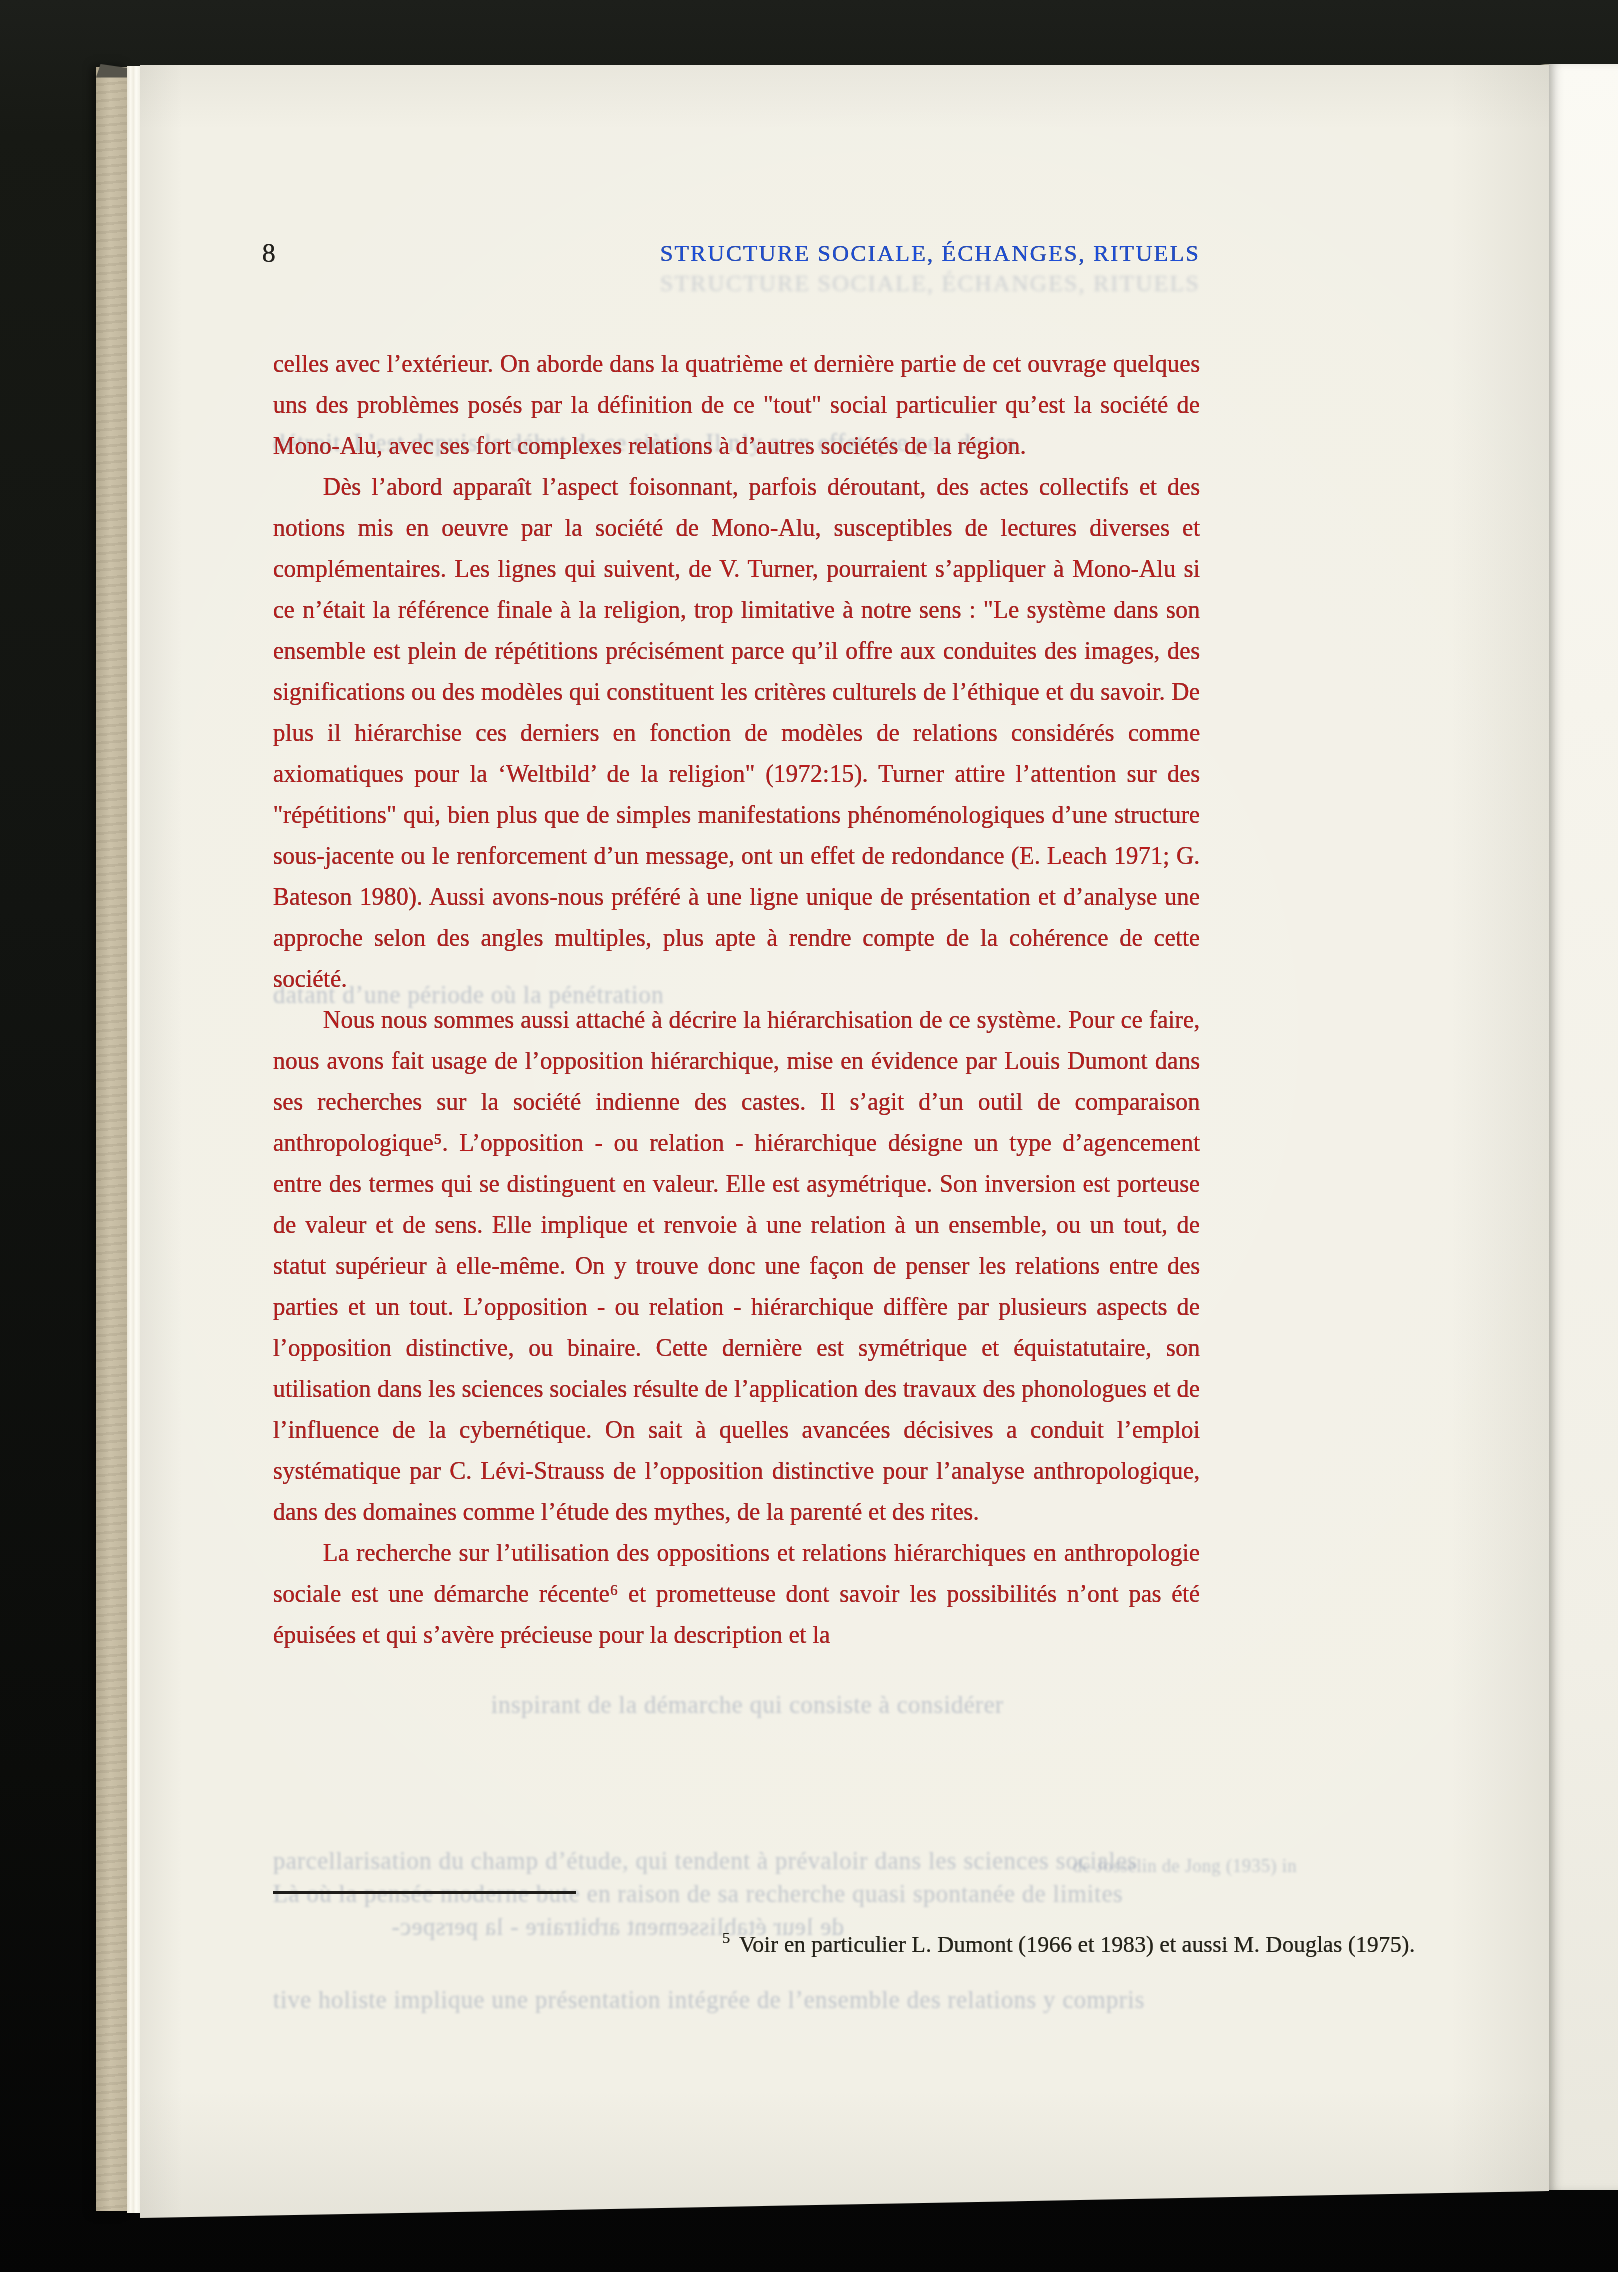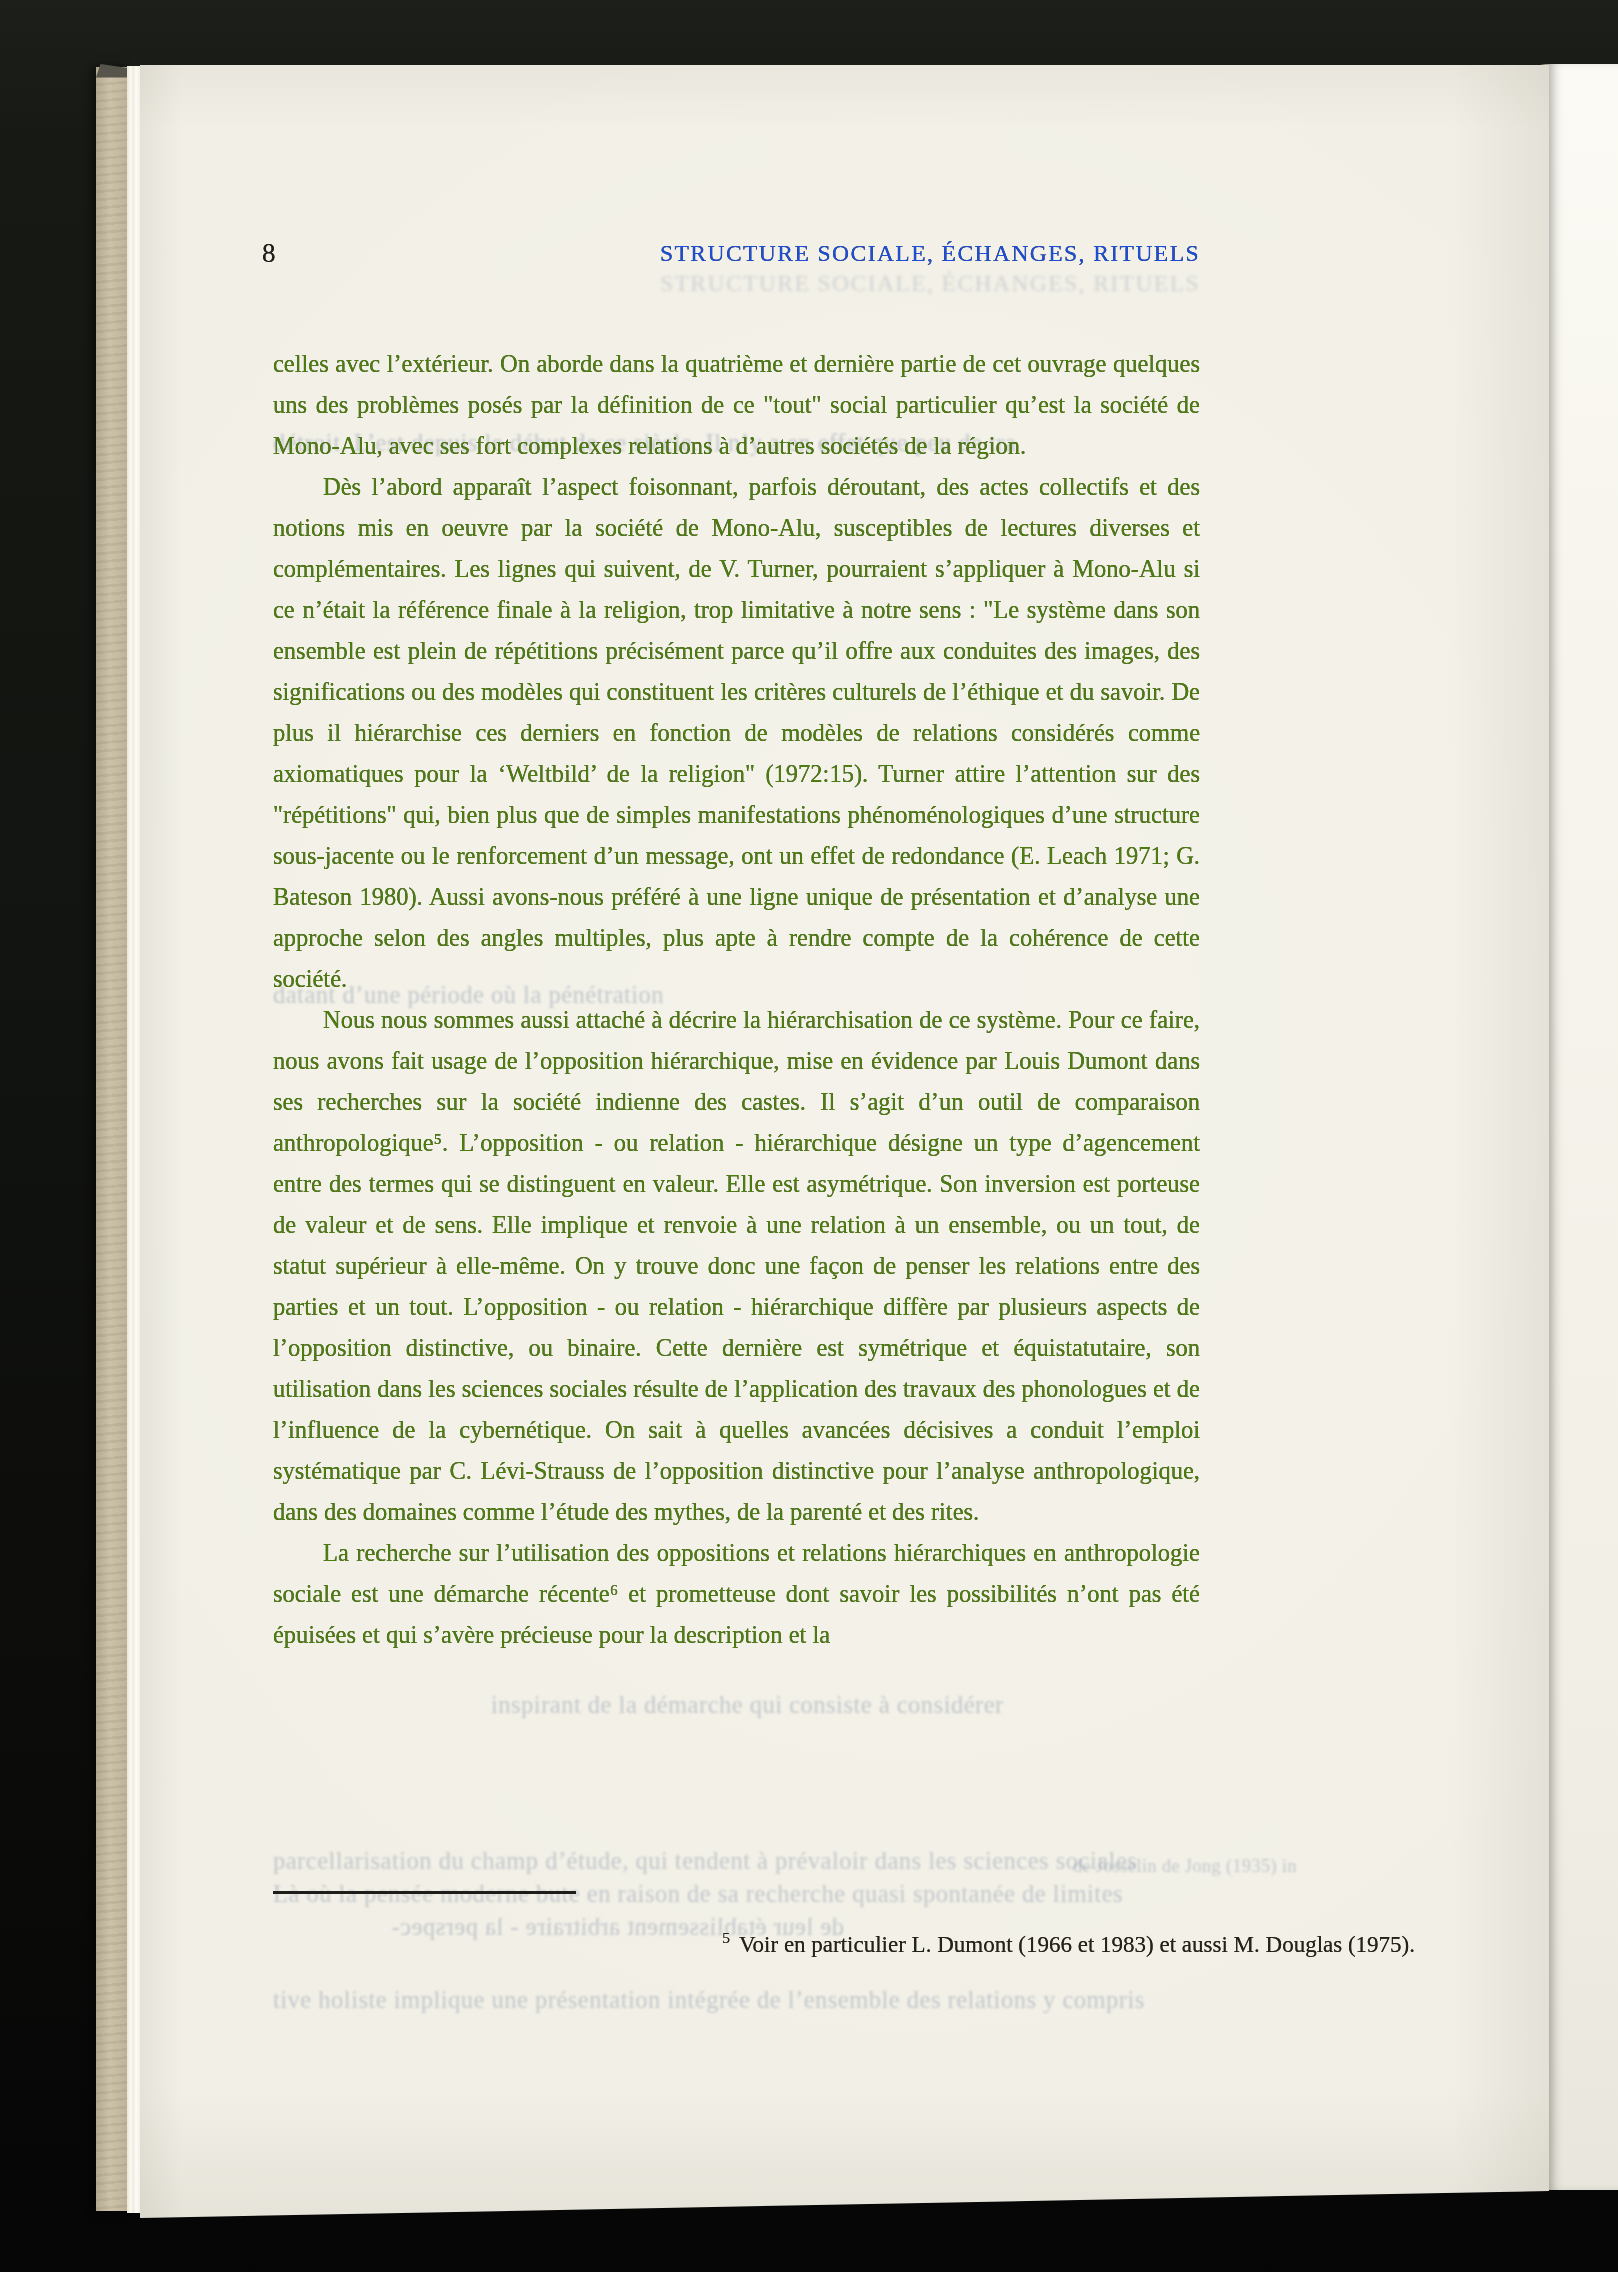--- a/index.html
+++ b/index.html
@@ -60,21 +60,21 @@
     font-size:23.6px;letter-spacing:1.4px;color:#1d4ed8;white-space:nowrap;
     text-shadow:0 0 0.5px #26241f;
   }
   .running-header-ghost{
     position:absolute;left:133px;top:205px;width:927px;text-align:right;
     font-size:23.6px;letter-spacing:1.4px;white-space:nowrap;
     color:rgba(125,140,165,0.30);filter:blur(1.5px);
   }
   .body-text{
     position:absolute;left:133px;top:278px;width:927px;max-height:1546px;overflow:hidden;
-    font-size:24.5px;line-height:41px;color:#4d7c0f;text-align:justify;
+    font-size:24.5px;line-height:41px;color:#b91c1c;text-align:justify;
     text-shadow:0 0 0.5px rgba(33,31,27,0.85);
   }
   .body-text p{margin:0;padding:0;}
   .body-text p.indent{text-indent:50px;}
 
   .footnote-rule{
     position:absolute;left:133px;top:1826px;width:303px;height:2.7px;background:#1f1d19;
   }
   .footnotes{
     position:absolute;left:133px;top:1855px;width:1142px;

